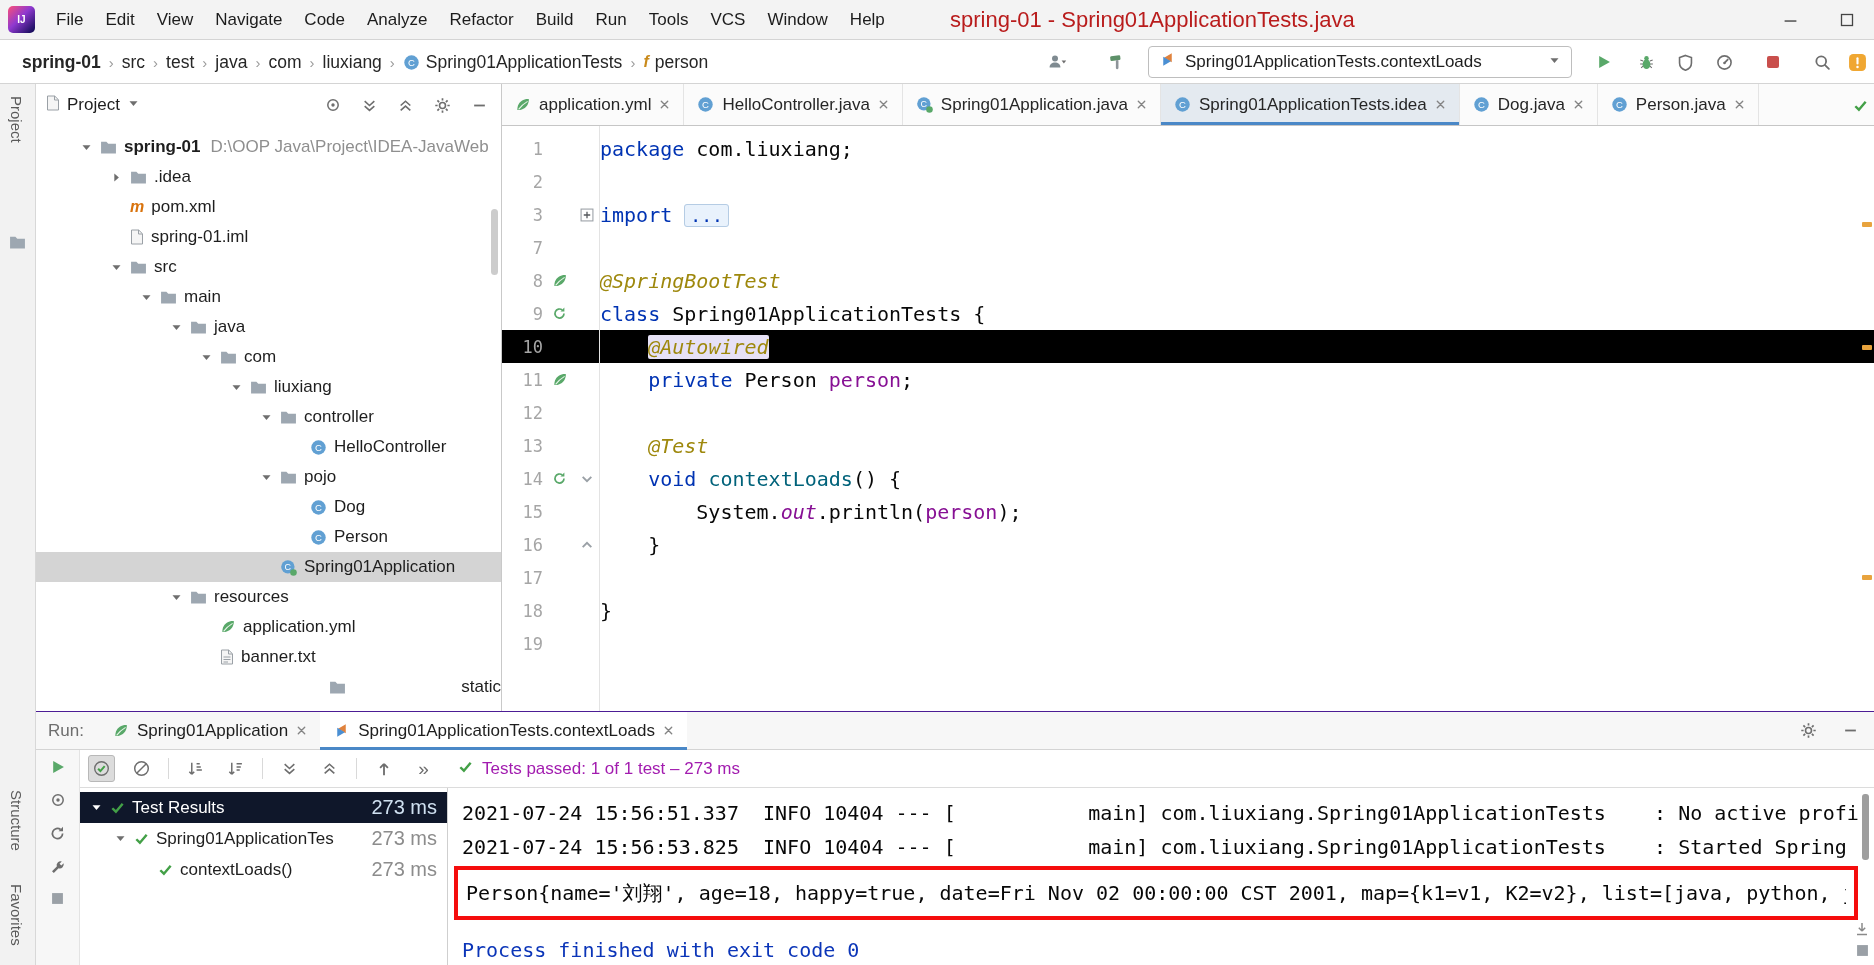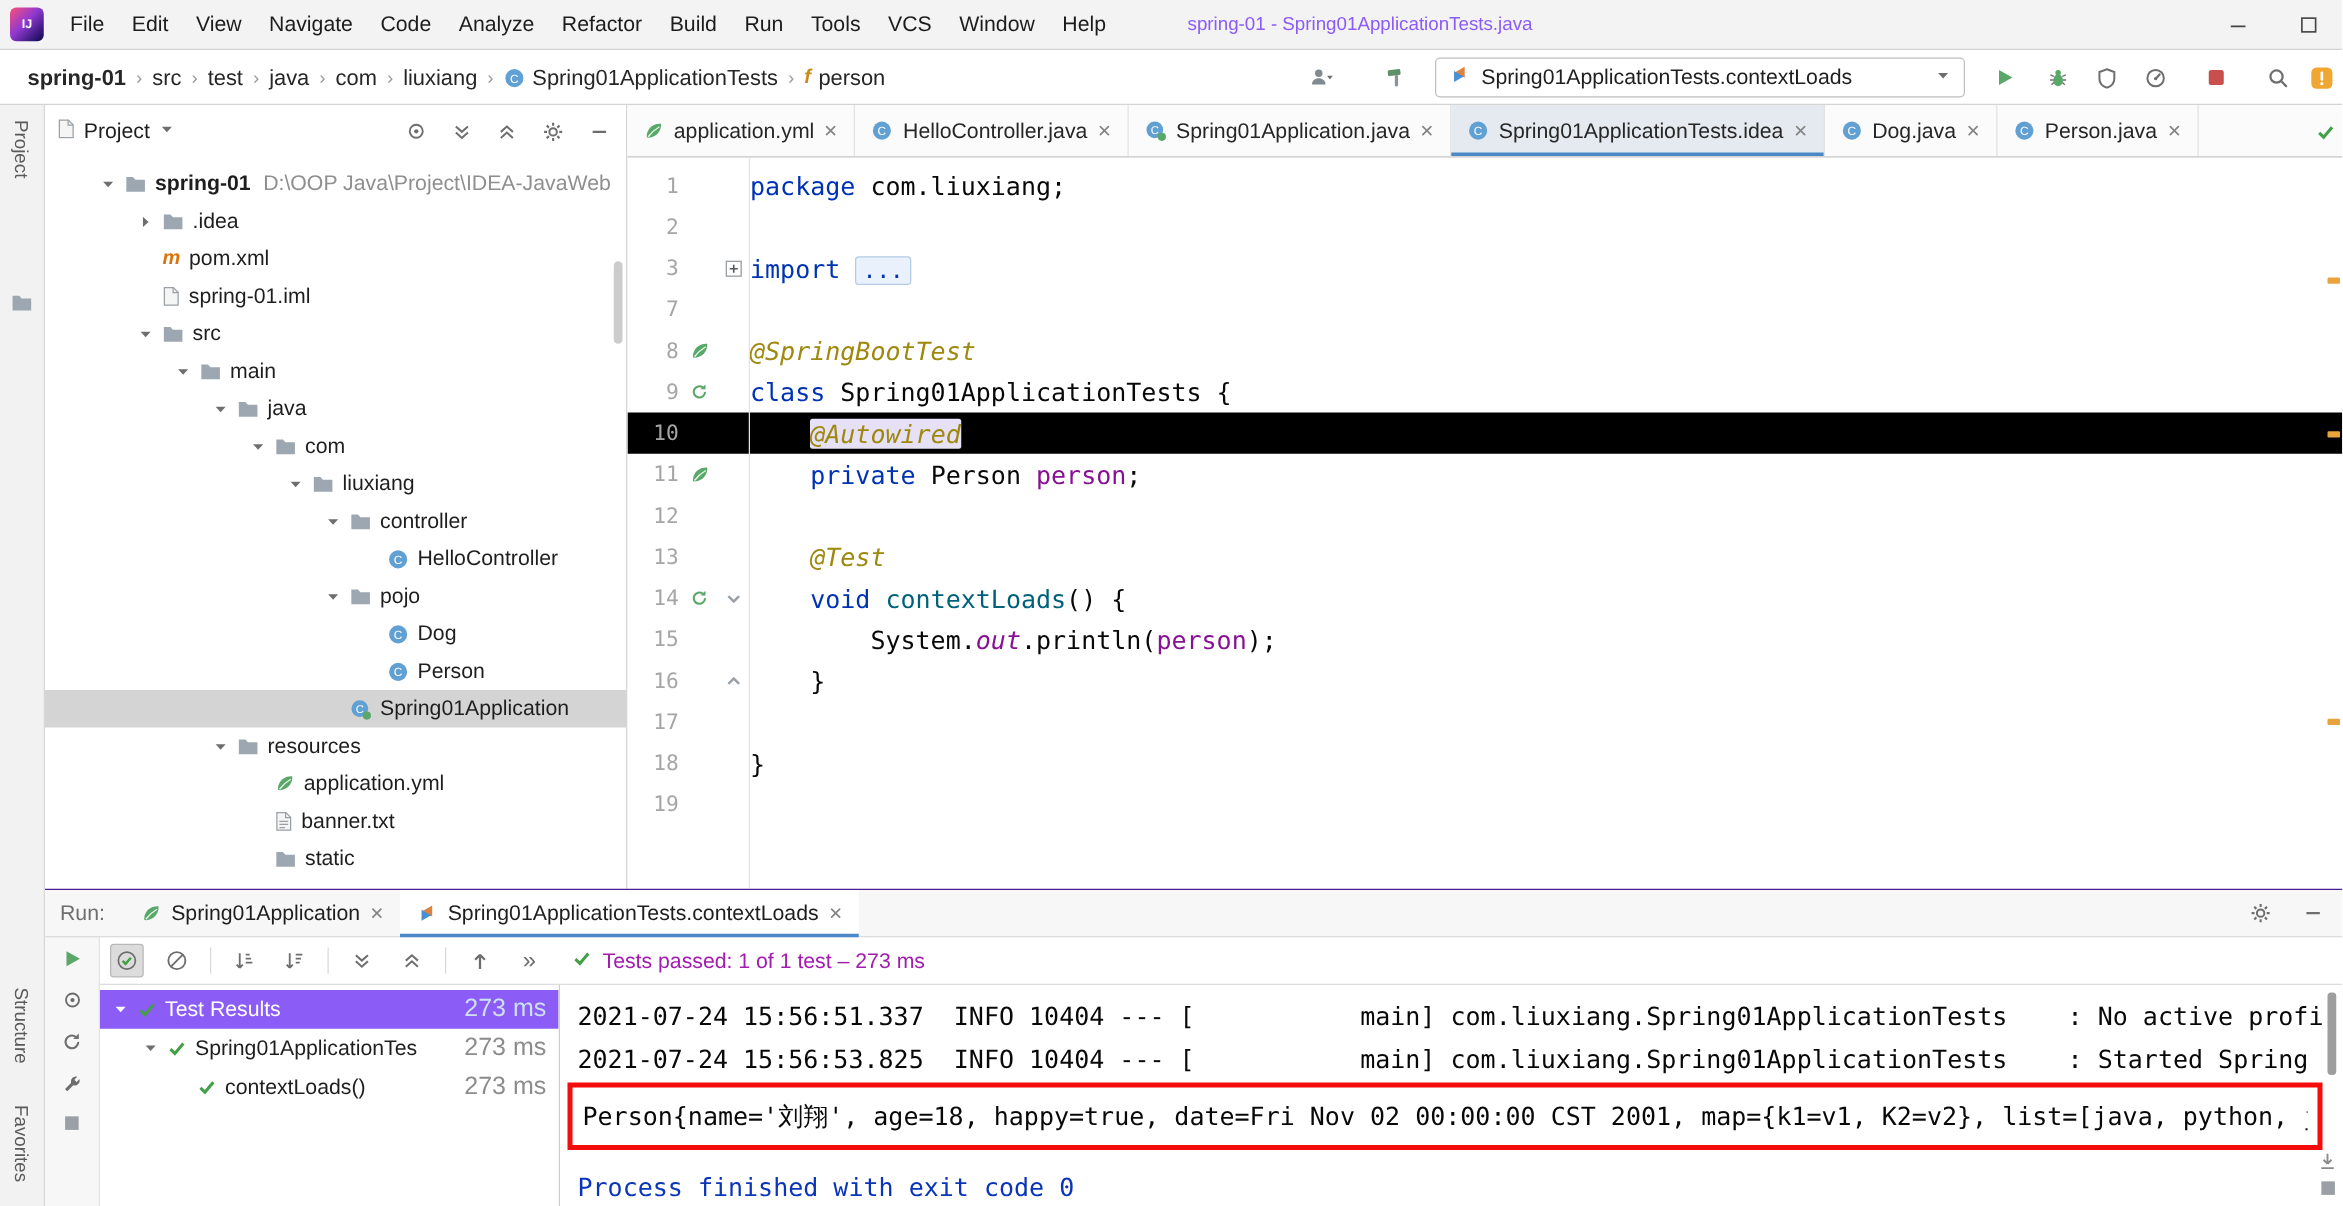--- a/index.html
+++ b/index.html
@@ -12,21 +12,21 @@
 .mico{color:#D9730D;font-weight:bold;font-style:italic;font-size:16px;}
 .fico{color:#C98A1B;font-weight:bold;font-style:italic;font-size:16px;}
 .moreg{color:#6E6E6E;font-size:19px;line-height:14px;}
 
 
 .menubar{position:absolute;left:0;top:0;right:0;height:40px;background:#F3F3F3;border-bott
 om:1px solid #D4D4D4;border-bottom:1px solid #D4D4D4;display:flex;align-items:center;}
 .logo{width:27px;height:27px;margin:0 10px 0 8px;border-radius:5px;background:linear-gradient(135deg,#fc4f77 0%,#9039d0 45%,#07074d 100%);color:#fff;font-size:10px;font-weight:bold;display:flex;align-items:center;justify-content:center;}
 .menus{display:flex;}
 .menu-item{padding:0 11px;font-size:17px;line-height:40px;color:#1c1c1c;}
-.win-title{position:absolute;left:950px;top:0;line-height:40px;font-size:15px;color:#8b5cf6;}
+.win-title{position:absolute;left:950px;top:0;line-height:40px;font-size:22px;color:#b91c1c;}
 .win-controls{position:absolute;right:20px;top:0;height:40px;display:flex;gap:42px;align-items:center;}
 
 
 .navbar{position:absolute;top:40px;left:0;right:0;height:44px;background:#fff;border-bottom:1px solid #D4D4D4;}
 .breadcrumbs{position:absolute;left:22px;top:0;height:44px;display:flex;align-items:center;font-size:17.5px;color:#262626;white-space:nowrap;}
 .crumb{display:flex;align-items:center;gap:6px;}
 .crumb-sep{color:#9B9B9B;margin:0 8px;font-size:15px;}
 .nav-ic{position:absolute;top:0;height:44px;display:flex;align-items:center;}
 .combo{position:absolute;left:1148px;top:6px;width:424px;height:32px;border:1px solid #BEBEBE;border-radius:4px;background:#fff;display:flex;align-items:center;gap:9px;padding:0 10px;font-size:17px;}
 .combo .dd{margin-left:auto;}
@@ -81,21 +81,21 @@
 .run-toolbar{position:absolute;left:44px;top:38px;right:0;height:38px;display:flex;align-items:center;gap:13px;border-bottom:1px solid #DCDCDC;padding-left:8px;background:#fff;}
 .tbtn{width:27px;height:27px;display:flex;align-items:center;justify-content:center;border-radius:3px;border:1px solid transparent;}
 .tbtn.pressed{background:#DCDCDC;border:1px solid #B8B8B8;}
 .tb-sep{width:1px;height:21px;background:#D9D9D9;}
 .run-status{display:flex;align-items:center;gap:9px;color:#a21caf;font-size:17px;margin-left:8px;}
 .run-vstrip{position:absolute;left:0;top:38px;bottom:0;width:44px;background:#F7F7F7;border-right:1px solid #E3E3E3;display:flex;flex-direction:column;align-items:center;padding-top:9px;gap:17px;}
 .ttree{position:absolute;left:44px;top:76px;width:367px;bottom:0;background:#fff;padding-top:4px;overflow:hidden;}
 .ttrow{height:31px;display:flex;align-items:center;font-size:17px;position:relative;white-space:nowrap;}
 .ttrow .chev{width:20px;flex:none;display:inline-flex;}
 .ttrow .ic{margin-right:7px;flex:none;}
-.ttrow.selected{background:#8b5cf6;color:#fff;}
+.ttrow.selected{background:#0f172a;color:#fff;}
 .ttrow .time{position:absolute;right:10px;color:#8C8C8C;font-size:20px;}
 .ttrow.selected .time{color:#CFE0F0;}
 .console{position:absolute;left:411px;top:76px;right:0;bottom:0;border-left:1px solid #CFCFCF;padding:8px 0 0 14px;font-family:"DejaVu Sans Mono","Liberation Mono","DejaVu Sans",monospace;font-size:20px;overflow:hidden;background:#fff;}
 .cline{height:34px;line-height:34px;white-space:pre;color:#080808;overflow:hidden;}
 .cline.system{color:#0B35B8;}
 .redbox{border:4px solid #F50D0D;margin:2px 16px 0 -8px;padding:9px 8px;}
 .redbox .cline{height:28px;line-height:28px;}
 .process{margin-top:13px;}
 .cscroll{position:absolute;right:5px;top:6px;width:7px;height:66px;background:#9E9E9E;border-radius:3px;}
 .cbot{position:absolute;right:5px;bottom:8px;display:flex;flex-direction:column;gap:8px;align-items:center;}
@@ -507,21 +507,21 @@
         <div class="trow" style="padding-left: 164px;">
           <span class="chev"></span>
           <span class="ic">
             <svg width="14" height="16" viewBox="0 0 14 16">
               <path fill="#F5F5F5" stroke="#9AA0A6" d="M1.5 1h7.2L12.5 4.8V15h-11z"></path>
               <path fill="none" stroke="#9AA0A6" d="M8.5 1v4h4M3.5 8h7M3.5 10.5h7M3.5 13h4.5"></path>
             </svg>
           </span>
           <span class="lbl">banner.txt</span>
         </div>
-        <div class="trow" style="padding-left: 164px;">
+        <div class="trow" style="padding-left: 164px; justify-content: space-between;">
           <span class="chev"></span>
           <span class="ic">
             <svg width="17" height="16" viewBox="0 0 16 15">
               <path fill="#9DA7B1" d="M1 2.5h5l1.8 2H15v9H1z"></path>
             </svg>
           </span>
           <span class="lbl">static</span>
         </div>
       </div>
     <div class="pscroll"></div>

